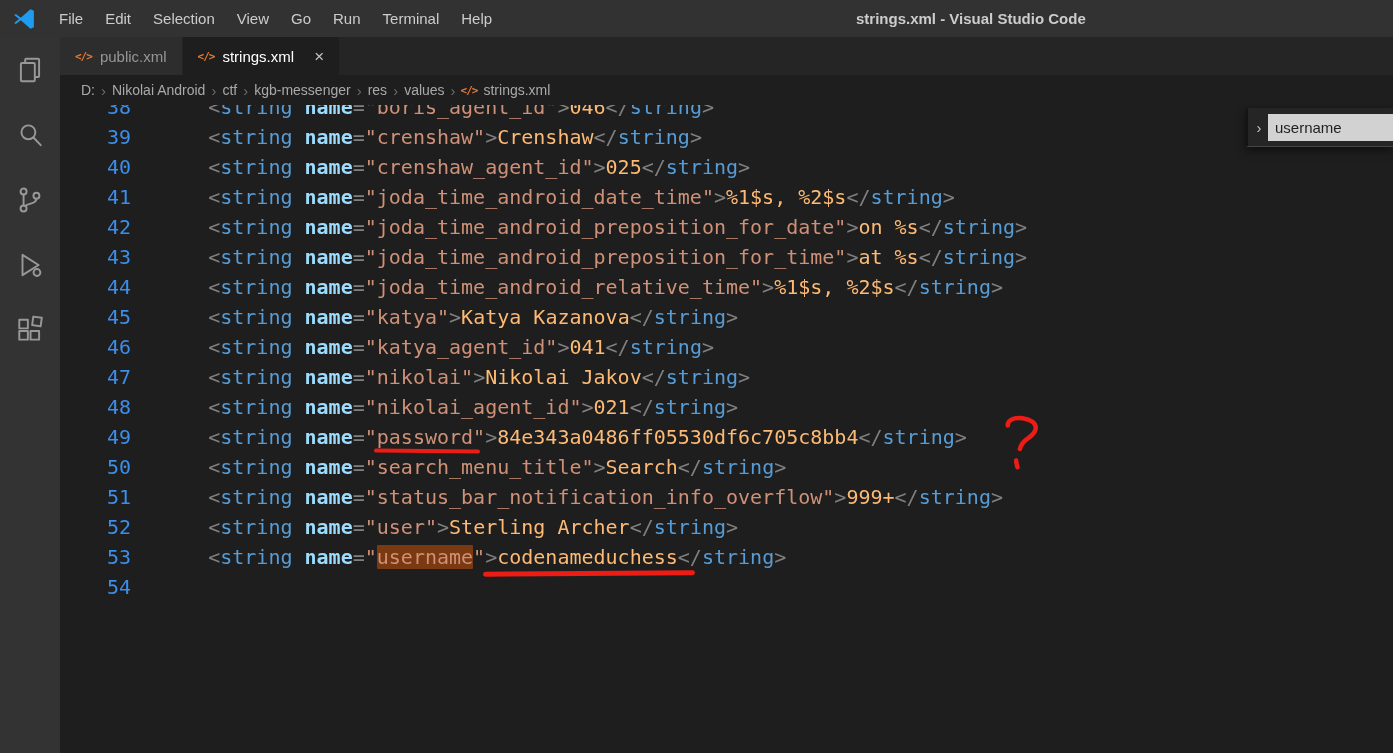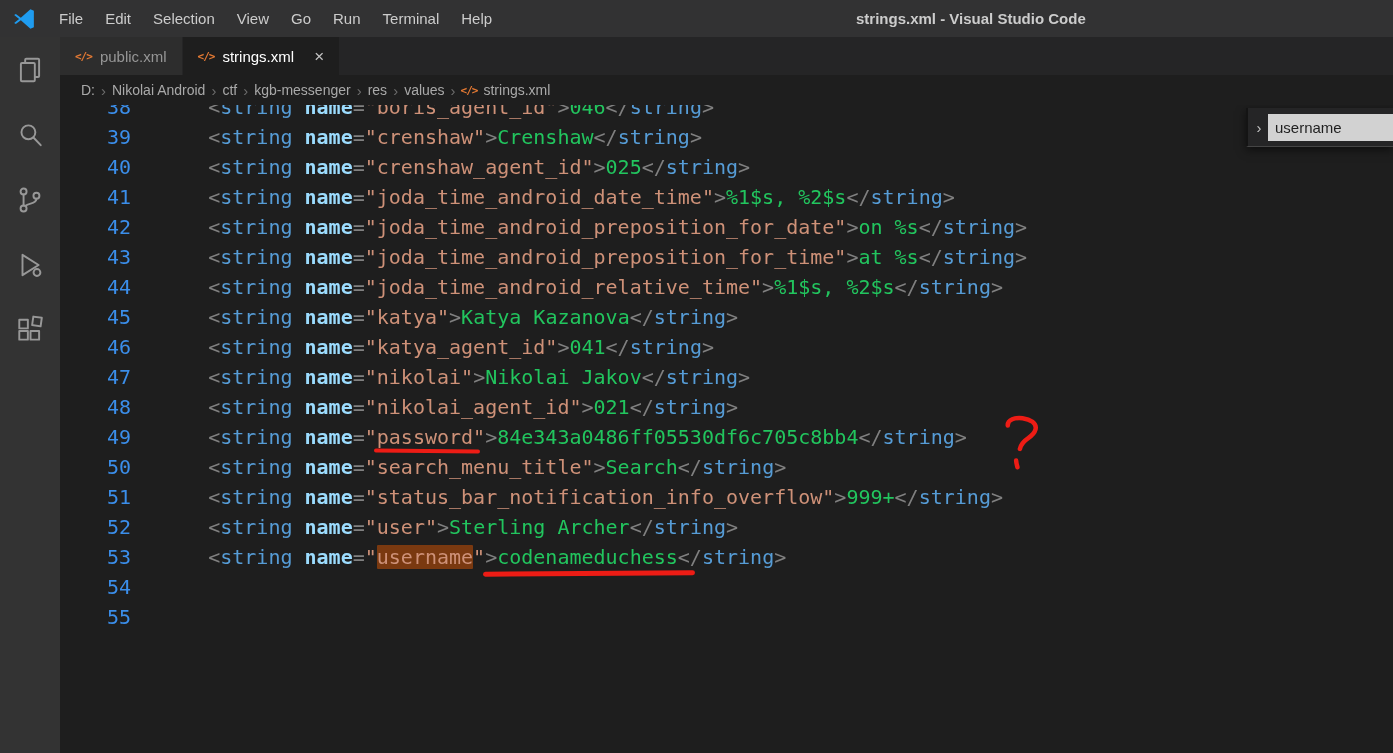--- a/index.html
+++ b/index.html
@@ -57,21 +57,21 @@
     display: flex; height: 30px; line-height: 30px; white-space: pre;
     font-family: "DejaVu Sans Mono", monospace; font-size: 20px;
   }
   .ln { width: 71px; flex: none; text-align: right; color: var(--line-number-blue, #3b8eea); user-select: none; padding-left: 28px; }
   .lc { padding-left: 29px; }
   .pl { color: #d4d4d4; }
   .pu { color: #808080; }
   .tg { color: var(--tag-blue, #569cd6); }
   .at { color: var(--attr-blue, #9cdcfe); font-weight: bold; }
   .st { color: var(--string-orange, #ce9178); }
-  .tx { color: #22c55e; margin-top: 40px; }
+  .tx { color: #fdba74; margin-top: 40px; }
   .find-match { background: var(--find-match-bg, rgba(234,92,0,0.45)); border-radius: 1px; }
   .bracket { outline: 1px solid #7e7e7e; outline-offset: -2px; }
   .cursor { display: inline-block; width: 2px; height: 22px; background: #dddddd; vertical-align: middle; margin-left: 2px; }
 
   
   .find-widget {
     position: absolute; top: 3px; right: 0; width: 147px; height: 39px;
     background: #252526; border-left: 2px solid #141414; border-bottom: 1px solid #454545;
     box-shadow: 0 3px 9px rgba(0,0,0,0.55);
     display: flex; align-items: center; padding: 0 0 0 2px;
@@ -193,21 +193,20 @@
             <div class="code-line"><span class="ln">45</span><span class="lc"><span class="pl">    </span><span class="pu">&lt;</span><span class="tg">string</span><span class="pl"> </span><span class="at">name</span><span class="pu">=</span><span class="st">"</span><span class="st">katya</span><span class="st">"</span><span class="pu">&gt;</span><span class="tx">Katya Kazanova</span><span class="pu">&lt;/</span><span class="tg">string</span><span class="pu">&gt;</span></span></div>
             <div class="code-line"><span class="ln">46</span><span class="lc"><span class="pl">    </span><span class="pu">&lt;</span><span class="tg">string</span><span class="pl"> </span><span class="at">name</span><span class="pu">=</span><span class="st">"</span><span class="st">katya_agent_id</span><span class="st">"</span><span class="pu">&gt;</span><span class="tx">041</span><span class="pu">&lt;/</span><span class="tg">string</span><span class="pu">&gt;</span></span></div>
             <div class="code-line"><span class="ln">47</span><span class="lc"><span class="pl">    </span><span class="pu">&lt;</span><span class="tg">string</span><span class="pl"> </span><span class="at">name</span><span class="pu">=</span><span class="st">"</span><span class="st">nikolai</span><span class="st">"</span><span class="pu">&gt;</span><span class="tx">Nikolai Jakov</span><span class="pu">&lt;/</span><span class="tg">string</span><span class="pu">&gt;</span></span></div>
             <div class="code-line"><span class="ln">48</span><span class="lc"><span class="pl">    </span><span class="pu">&lt;</span><span class="tg">string</span><span class="pl"> </span><span class="at">name</span><span class="pu">=</span><span class="st">"</span><span class="st">nikolai_agent_id</span><span class="st">"</span><span class="pu">&gt;</span><span class="tx">021</span><span class="pu">&lt;/</span><span class="tg">string</span><span class="pu">&gt;</span></span></div>
             <div class="code-line"><span class="ln">49</span><span class="lc"><span class="pl">    </span><span class="pu">&lt;</span><span class="tg">string</span><span class="pl"> </span><span class="at">name</span><span class="pu">=</span><span class="st">"</span><span class="st">password</span><span class="st">"</span><span class="pu">&gt;</span><span class="tx">84e343a0486ff05530df6c705c8bb4</span><span class="pu">&lt;/</span><span class="tg">string</span><span class="pu">&gt;</span></span></div>
             <div class="code-line"><span class="ln">50</span><span class="lc"><span class="pl">    </span><span class="pu">&lt;</span><span class="tg">string</span><span class="pl"> </span><span class="at">name</span><span class="pu">=</span><span class="st">"</span><span class="st">search_menu_title</span><span class="st">"</span><span class="pu">&gt;</span><span class="tx">Search</span><span class="pu">&lt;/</span><span class="tg">string</span><span class="pu">&gt;</span></span></div>
             <div class="code-line"><span class="ln">51</span><span class="lc"><span class="pl">    </span><span class="pu">&lt;</span><span class="tg">string</span><span class="pl"> </span><span class="at">name</span><span class="pu">=</span><span class="st">"</span><span class="st">status_bar_notification_info_overflow</span><span class="st">"</span><span class="pu">&gt;</span><span class="tx">999+</span><span class="pu">&lt;/</span><span class="tg">string</span><span class="pu">&gt;</span></span></div>
             <div class="code-line"><span class="ln">52</span><span class="lc"><span class="pl">    </span><span class="pu">&lt;</span><span class="tg">string</span><span class="pl"> </span><span class="at">name</span><span class="pu">=</span><span class="st">"</span><span class="st">user</span><span class="st">"</span><span class="pu">&gt;</span><span class="tx">Sterling Archer</span><span class="pu">&lt;/</span><span class="tg">string</span><span class="pu">&gt;</span></span></div>
             <div class="code-line"><span class="ln">53</span><span class="lc"><span class="pl">    </span><span class="pu">&lt;</span><span class="tg">string</span><span class="pl"> </span><span class="at">name</span><span class="pu">=</span><span class="st">"</span><span class="st find-match">username</span><span class="st">"</span><span class="pu">&gt;</span><span class="tx">codenameduchess</span><span class="pu">&lt;/</span><span class="tg">string</span><span class="pu">&gt;</span></span></div>
             <div class="code-line"><span class="ln">54</span></div>
-            <div class="code-line"><span class="ln">55</span><span class="lc"></span></div>
           </div>
 
         <div class="find-widget">
           <div class="find-toggle">›</div>
           <div class="find-input">username</div>
         </div>
 
         <div class="ann ann-underline" style="left:314px; top:344px; width:106px; transform:rotate(0.6deg);"></div>
         <div class="ann ann-underline" style="left:423px; top:466px; width:212px; height:5px; transform:rotate(-0.4deg);"></div>
         <div class="ann" style="left:938px; top:306px; width:46px; height:64px; color:var(--ann-red,#ed1c15); transform:rotate(6deg);">

